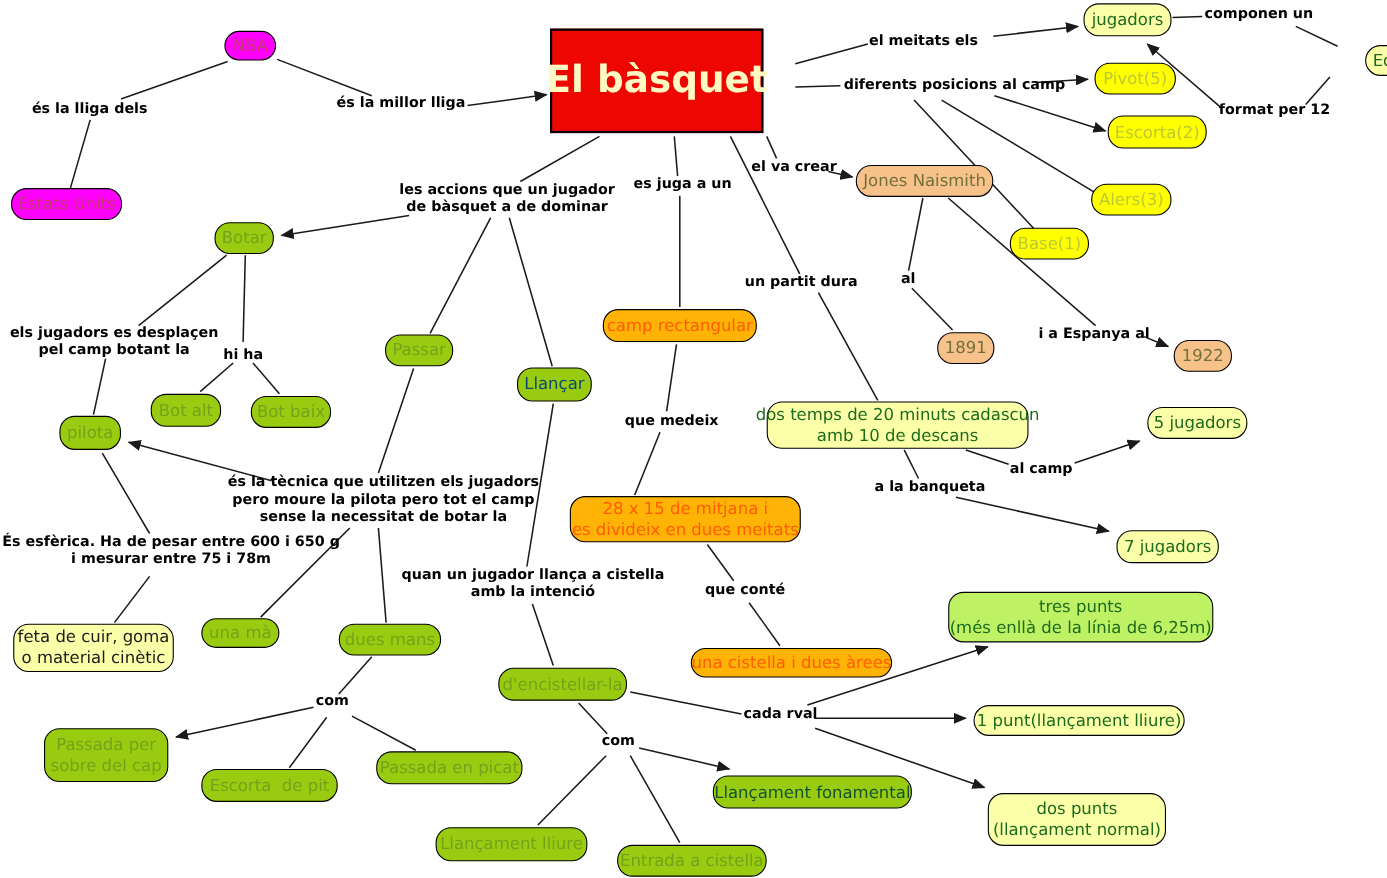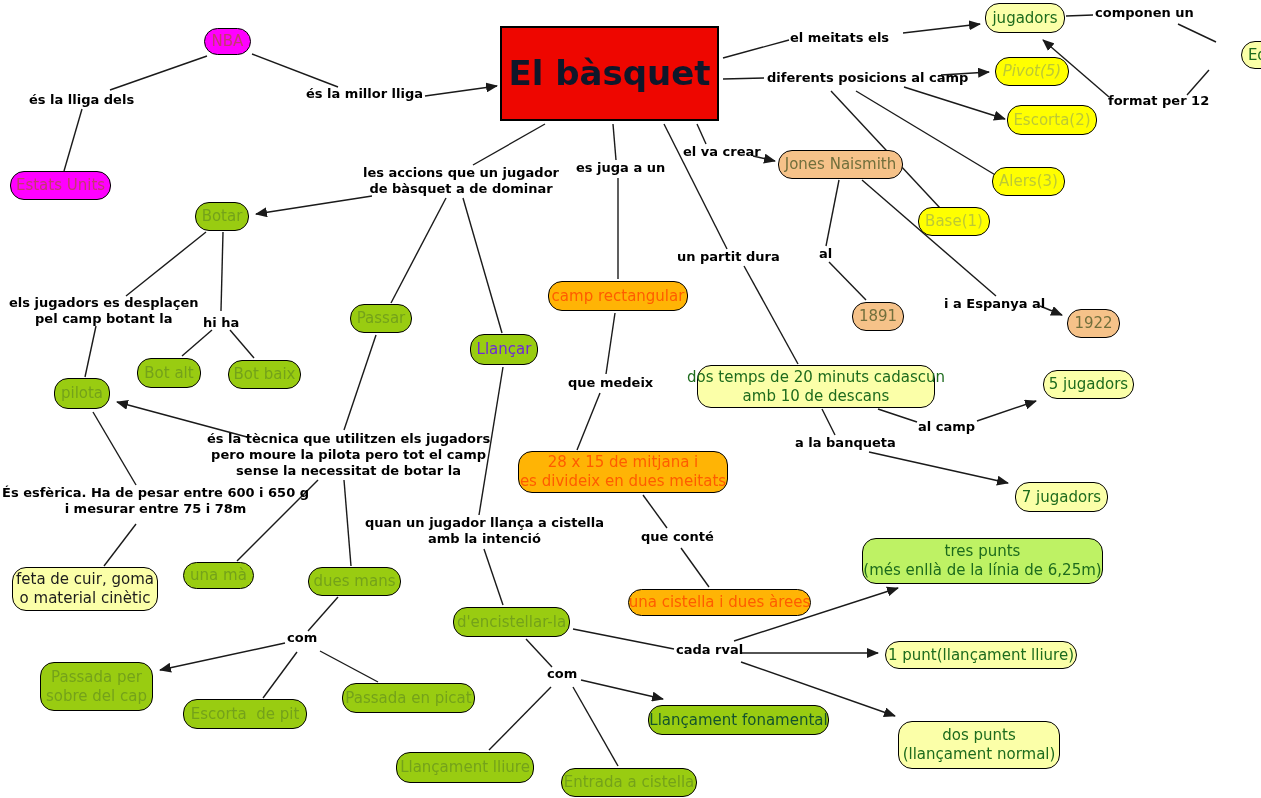--- a/index.html
+++ b/index.html
@@ -119,34 +119,34 @@
 i mesurar entre 75 i 78m</div>
       <div class="edge-label" style="left: 365px; top: 515px;">quan un jugador llança a cistella
 amb la intenció</div>
       <div class="edge-label" style="left: 641px; top: 529px;">que conté</div>
       <div class="edge-label" style="left: 287px; top: 630px;">com</div>
       <div class="edge-label" style="left: 547px; top: 666px;">com</div>
       <div class="edge-label" style="left: 676px; top: 642px;">cada rval</div>
     </div>
   <div id="nodes">
       <div class="node" style="left: 204px; top: 28px; width: 47px; height: 27px; background: rgb(255, 0, 255); color: rgb(196, 58, 110);">NBA</div>
-      <div class="node main" style="left: 500px; top: 26px; width: 219px; height: 95px; background: rgb(238, 6, 0); color: #0f172a;">El bàsquet</div>
+      <div class="node main" style="left: 500px; top: 26px; width: 194px; height: 95px; background: rgb(238, 6, 0); color: #fef9c3;">El bàsquet</div>
       <div class="node" style="left: 10px; top: 171px; width: 101px; height: 29px; background: rgb(255, 0, 255); color: rgb(196, 58, 110);">Estats Units</div>
       <div class="node" style="left: 985px; top: 3px; width: 80px; height: 30px; background: rgb(251, 255, 168); color: rgb(29, 107, 29);">jugadors</div>
       <div class="node" style="left: 1203px; top: 41px; width: 56px; height: 28px; background: rgb(251, 255, 168); color: rgb(29, 107, 29); margin-left: 38px;">Equip</div>
-      <div class="node" style="left: 995px; top: 57px; width: 74px; height: 29px; background: rgb(255, 255, 0); color: rgb(189, 201, 52); font-style: italic;">Pivot(5)</div>
+      <div class="node" style="left: 995px; top: 57px; width: 74px; height: 29px; background: rgb(255, 255, 0); color: rgb(189, 201, 52);">Pivot(5)</div>
       <div class="node" style="left: 1007px; top: 105px; width: 90px; height: 30px; background: rgb(255, 255, 0); color: rgb(189, 201, 52);">Escorta(2)</div>
       <div class="node" style="left: 992px; top: 167px; width: 73px; height: 29px; background: rgb(255, 255, 0); color: rgb(189, 201, 52);">Alers(3)</div>
       <div class="node" style="left: 918px; top: 207px; width: 72px; height: 29px; background: rgb(255, 255, 0); color: rgb(189, 201, 52);">Base(1)</div>
       <div class="node" style="left: 778px; top: 150px; width: 125px; height: 29px; background: rgb(246, 194, 137); color: rgb(113, 111, 60);">Jones Naismith</div>
       <div class="node" style="left: 852px; top: 302px; width: 52px; height: 29px; background: rgb(246, 194, 137); color: rgb(113, 111, 60);">1891</div>
       <div class="node" style="left: 1067px; top: 309px; width: 53px; height: 29px; background: rgb(246, 194, 137); color: rgb(113, 111, 60);">1922</div>
       <div class="node" style="left: 195px; top: 202px; width: 54px; height: 29px; background: rgb(153, 204, 17); color: rgb(116, 162, 26);">Botar</div>
       <div class="node" style="left: 350px; top: 304px; width: 62px; height: 29px; background: rgb(153, 204, 17); color: rgb(116, 162, 26);">Passar</div>
-      <div class="node" style="left: 470px; top: 334px; width: 68px; height: 31px; background: rgb(153, 204, 17); color: #6d28d9;">Llançar</div>
+      <div class="node" style="left: 470px; top: 334px; width: 68px; height: 31px; background: rgb(153, 204, 17); color: #0c4a6e;">Llançar</div>
       <div class="node" style="left: 137px; top: 358px; width: 64px; height: 30px; background: rgb(153, 204, 17); color: rgb(116, 162, 26);">Bot alt</div>
       <div class="node" style="left: 228px; top: 360px; width: 73px; height: 29px; background: rgb(153, 204, 17); color: rgb(116, 162, 26);">Bot baix</div>
       <div class="node" style="left: 54px; top: 378px; width: 56px; height: 31px; background: rgb(153, 204, 17); color: rgb(116, 162, 26);">pilota</div>
       <div class="node" style="left: 548px; top: 281px; width: 140px; height: 30px; background: rgb(255, 180, 5); color: rgb(255, 92, 0);">camp rectangular</div>
       <div class="node" style="left: 697px; top: 365px; width: 238px; height: 43px; background: rgb(251, 255, 168); color: rgb(29, 107, 29);">dos temps de 20 minuts cadascun
 amb 10 de descans</div>
       <div class="node" style="left: 1043px; top: 370px; width: 91px; height: 29px; background: rgb(251, 255, 168); color: rgb(29, 107, 29);">5 jugadors</div>
       <div class="node" style="left: 1015px; top: 482px; width: 93px; height: 30px; background: rgb(251, 255, 168); color: rgb(29, 107, 29);">7 jugadors</div>
       <div class="node" style="left: 518px; top: 451px; width: 210px; height: 42px; background: rgb(255, 180, 5); color: rgb(255, 92, 0);">28 x 15 de mitjana i
 es divideix en dues meitats</div>

